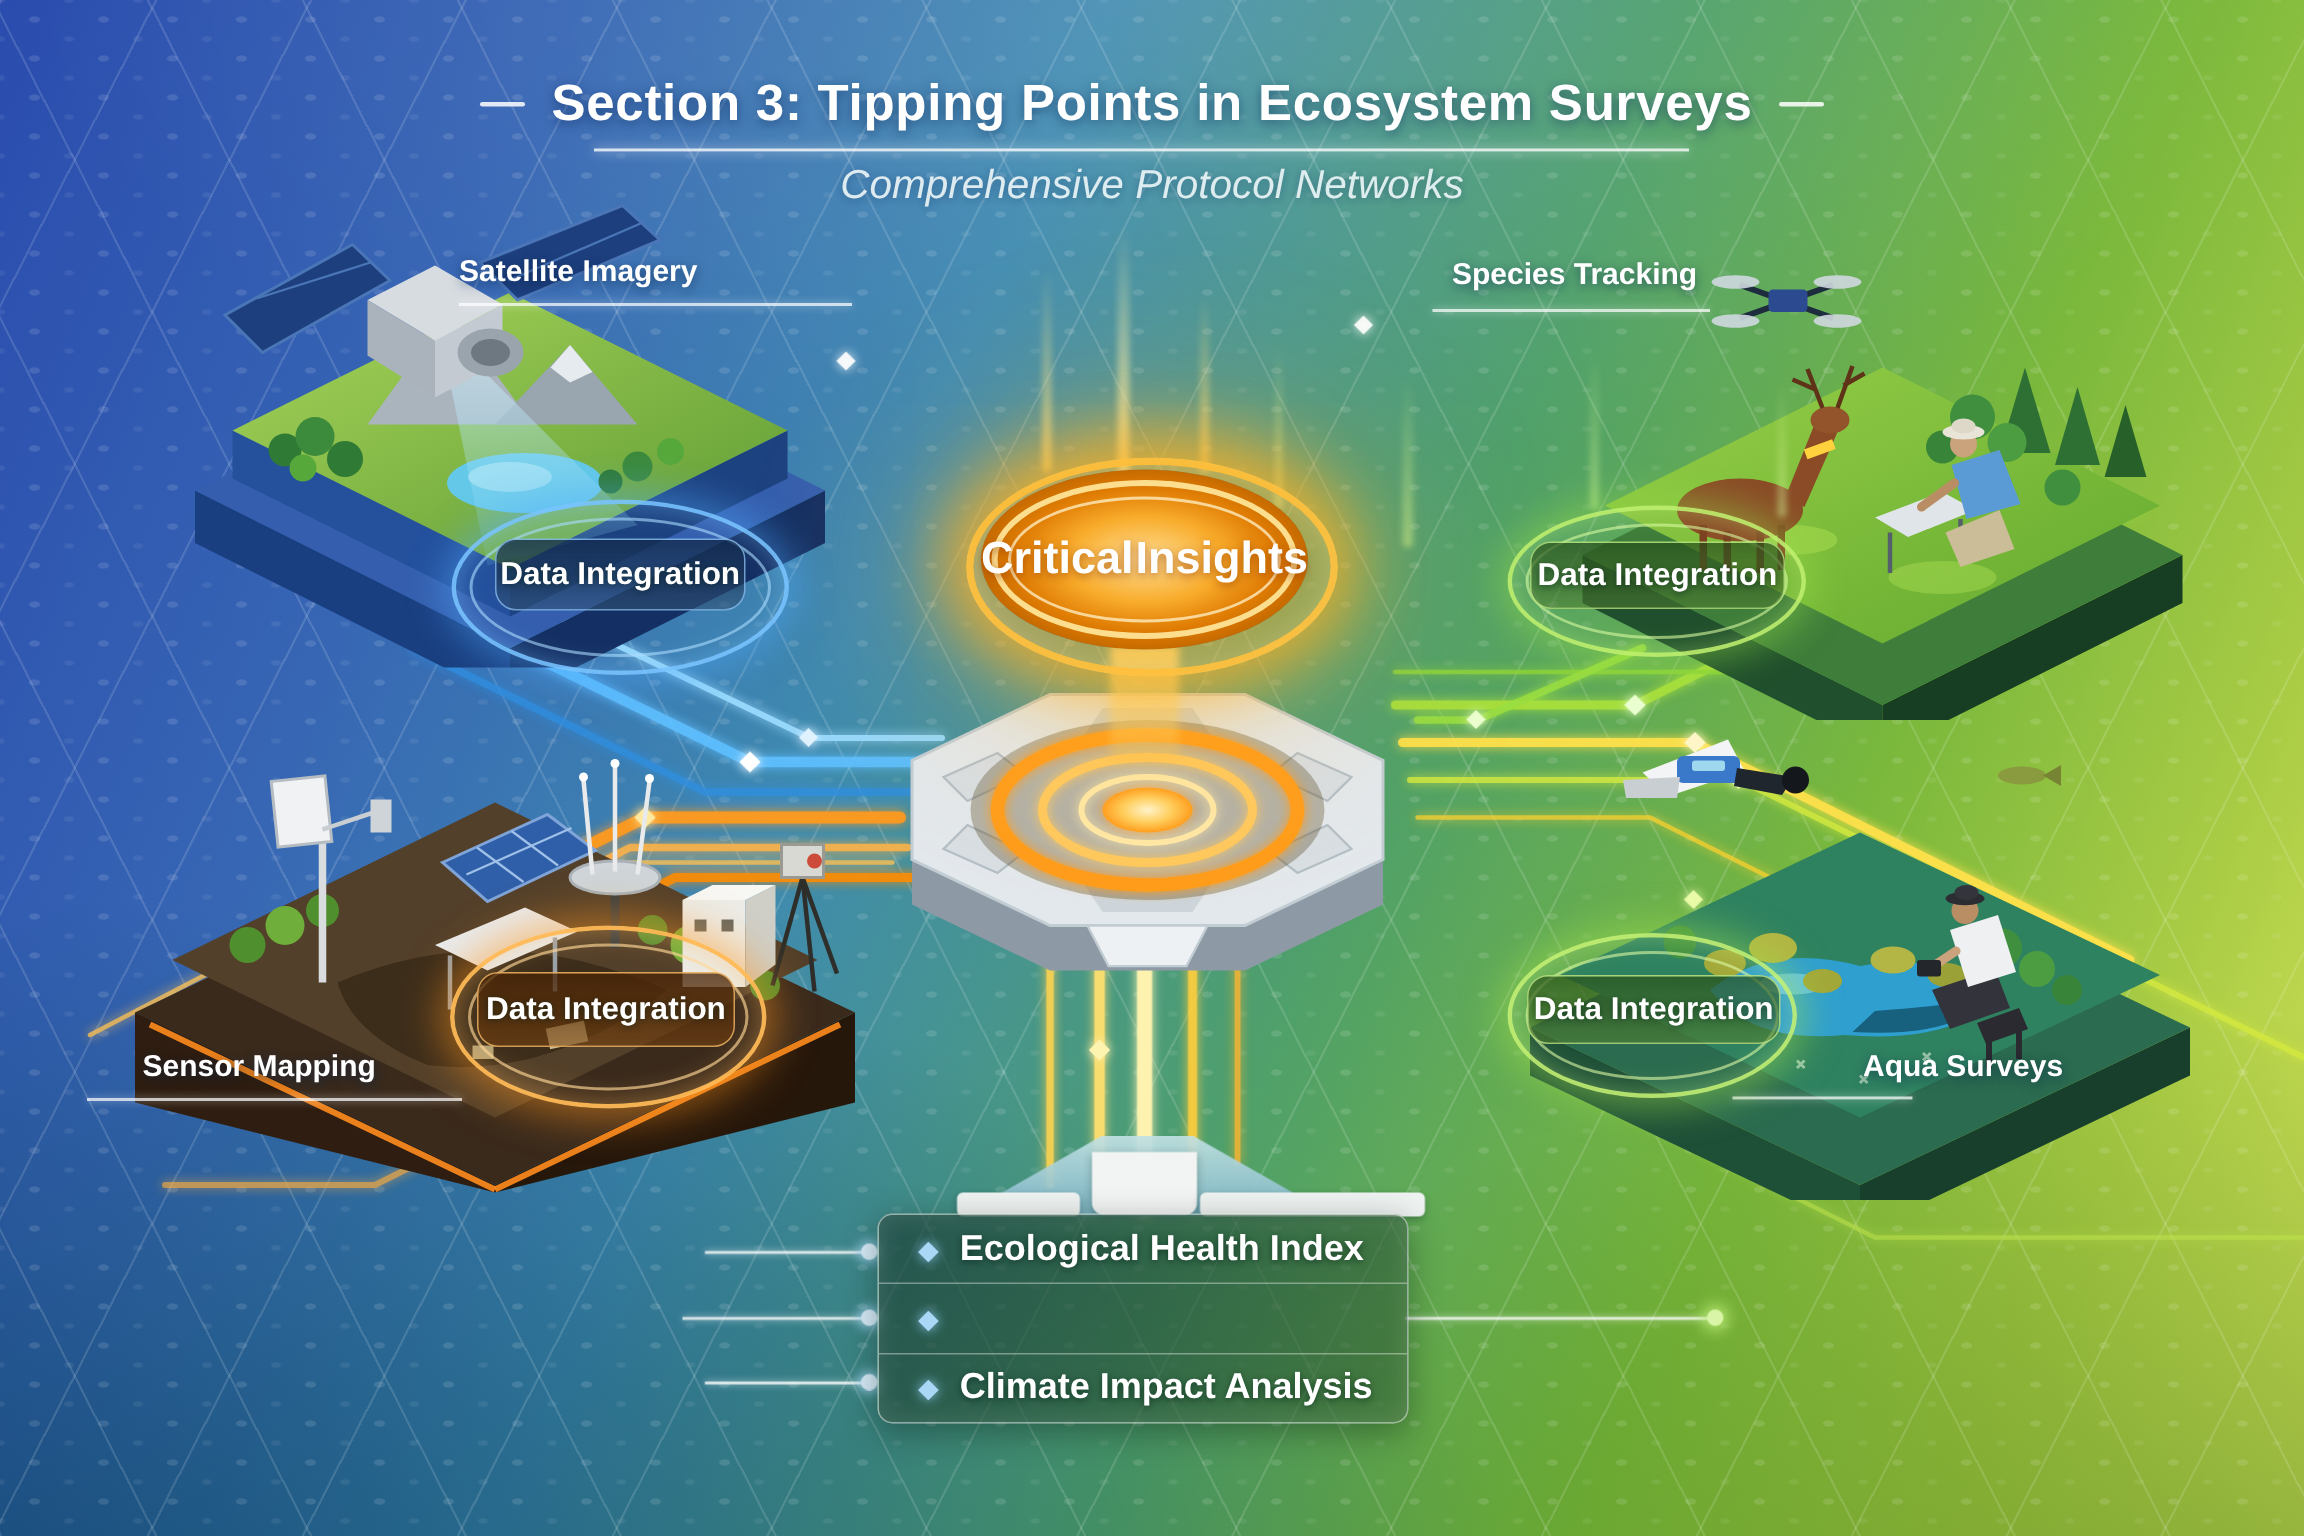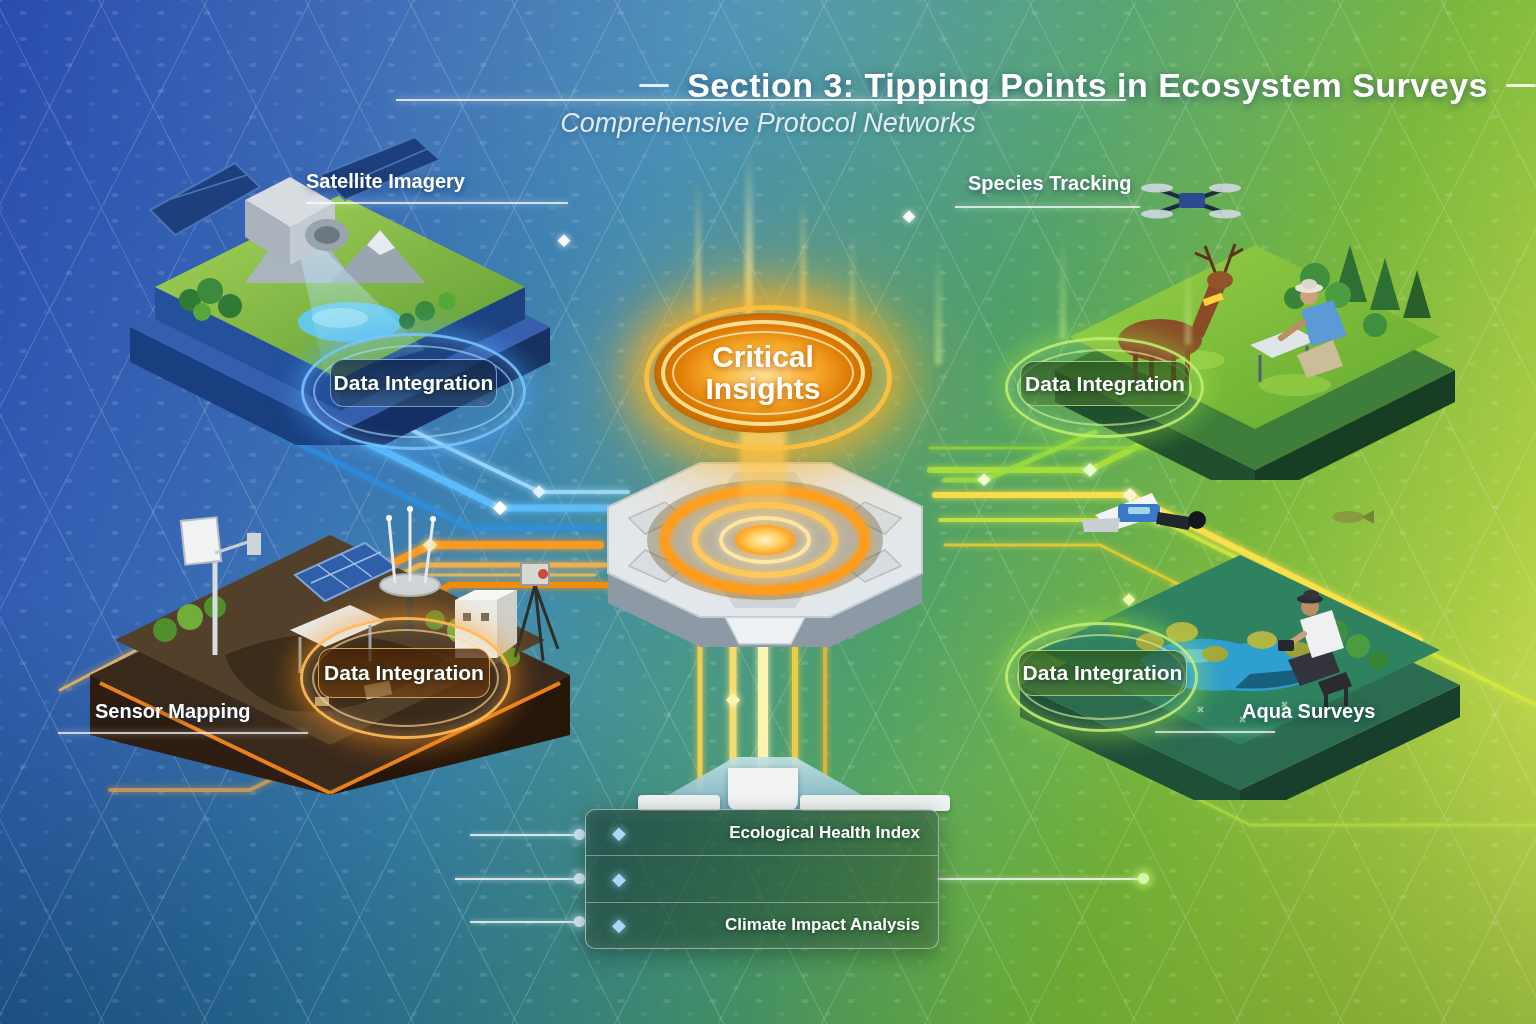--- a/index.html
+++ b/index.html
@@ -16,21 +16,21 @@
   .bg-dots{inset:0;opacity:.8;
     background-image:
       radial-gradient(rgba(255,255,255,.15) 3.2px, transparent 4.2px),
       radial-gradient(rgba(255,255,255,.09) 2.8px, transparent 3.8px);
     background-size:46px 26px,46px 26px;background-position:0 0,23px 13px;}
   .bg-grid{inset:0;
     background-image:
       repeating-linear-gradient(117deg, rgba(255,255,255,.13) 0 1.5px, transparent 1.5px 92px),
       repeating-linear-gradient(63deg, rgba(255,255,255,.13) 0 1.5px, transparent 1.5px 92px);}
   
-  .title-row{left:0;top:66px;width:1536px;display:flex;align-items:center;justify-content:flex-end;gap:18px;}
+  .title-row{left:0;top:50px;width:1536px;display:flex;align-items:center;justify-content:center;gap:18px;}
   .title-dash{width:30px;height:3px;background:rgba(255,255,255,.85);border-radius:2px;}
   .page-title{font-size:34px;font-weight:bold;letter-spacing:.5px;
     text-shadow:0 2px 8px rgba(10,40,90,.55);}
   .title-rule{left:396px;top:99px;width:730px;height:2px;background:rgba(255,255,255,.8);
     box-shadow:0 0 8px rgba(255,255,255,.7);}
   .page-subtitle{left:0;top:108px;width:1536px;text-align:center;font-size:27px;font-style:italic;
     color:#eaf4f6;opacity:.92;text-shadow:0 1px 6px rgba(10,40,90,.4);}
   
   .node-label{font-size:20px;font-weight:bold;white-space:nowrap;
     text-shadow:0 2px 7px rgba(10,40,80,.6);}
@@ -39,39 +39,39 @@
   .di-ring{border-radius:50%;}
   .di-ring .r2{position:absolute;inset:9px;border-radius:50%;}
   .di-pill{display:flex;align-items:center;justify-content:center;border-radius:14px;
     font-size:21px;font-weight:bold;text-shadow:0 1px 5px rgba(0,30,20,.6);}
   
   .hub-ring-outer{left:644px;top:305px;width:238px;height:136px;border-radius:50%;
     border:5px solid rgba(255,200,77,.95);
     box-shadow:0 0 40px 12px rgba(255,176,32,.55),0 0 110px 40px rgba(255,190,60,.30),inset 0 0 25px rgba(255,220,130,.6);}
   .hub-oval{left:654px;top:313px;width:218px;height:120px;border-radius:50%;
     background:radial-gradient(closest-side,#ffe097 0%,#f8ab2a 48%,#e07d04 78%,#c66a00 100%);
-    box-shadow:0 0 55px 18px rgba(255,176,32,.65);display:flex;flex-direction:column;
-    align-items:center;justify-content:center;}
+    box-shadow:0 0 55px 18px rgba(255,176,32,.65);display:flex;flex-direction:row;
+    align-items:center;justify-content:space-between;}
   .hub-oval .ring1{position:absolute;inset:7px;border:4px solid rgba(255,228,150,.95);border-radius:50%;}
   .hub-oval .ring2{position:absolute;inset:18px;border:2px solid rgba(255,242,200,.75);border-radius:50%;}
   .hub-text{font-size:30px;font-weight:bold;line-height:1.08;text-shadow:0 2px 6px rgba(150,60,0,.65);z-index:2;}
   .hub-beam{left:740px;top:430px;width:46px;height:78px;filter:blur(3px);
     background:linear-gradient(to bottom,rgba(255,228,140,.95),rgba(255,190,60,.25));}
   .streak{filter:blur(2px);border-radius:3px;}
   
   .legend{left:585px;top:809px;width:352px;height:138px;border-radius:10px;
     background:linear-gradient(135deg,rgba(28,66,58,.72),rgba(52,96,52,.58));
     border:1px solid rgba(255,255,255,.5);
     box-shadow:0 6px 22px rgba(0,20,10,.35), inset 0 0 18px rgba(255,255,255,.12);
     display:flex;flex-direction:column;}
   .legend-row{flex:1;display:flex;align-items:center;padding:0 18px 0 26px;}
   .legend-row + .legend-row{border-top:1.5px solid rgba(255,255,255,.38);}
   .legend-bullet{color:#a9d7f5;font-size:18px;margin-right:14px;
     text-shadow:0 0 8px rgba(150,210,255,.9);}
-  .legend-label{flex:1;text-align:right;font-size:17px;font-weight:bold;
+  .legend-label{flex:1;text-align:left;font-size:24px;font-weight:bold;
     text-shadow:0 1px 5px rgba(0,30,20,.6);}
   .conn-dot{width:11px;height:11px;border-radius:50%;background:#d7ecfa;
     box-shadow:0 0 8px 2px rgba(170,220,255,.8);}
   .conn-stub{height:2px;background:rgba(255,255,255,.8);box-shadow:0 0 5px rgba(255,255,255,.6);}
 </style>
 </head>
 <body>
 
 <div id="canvas">
 

